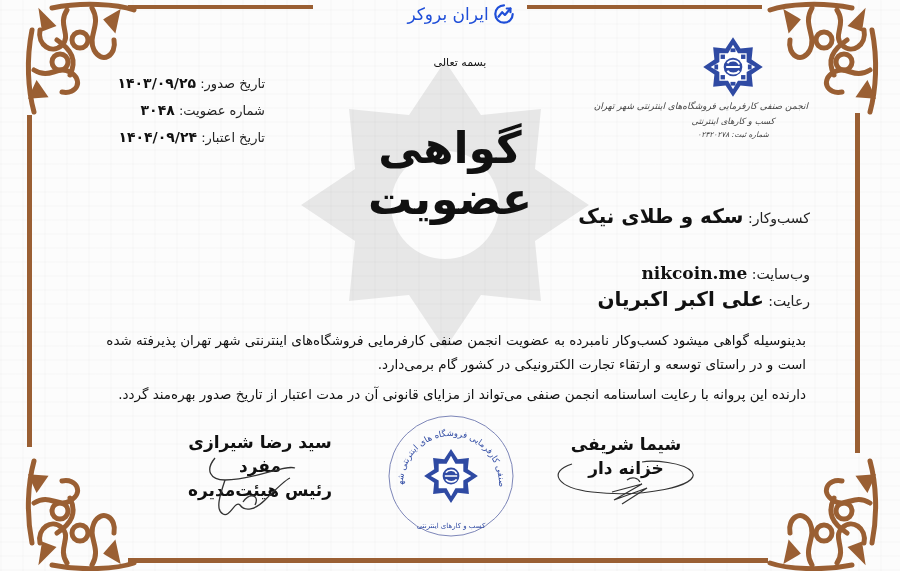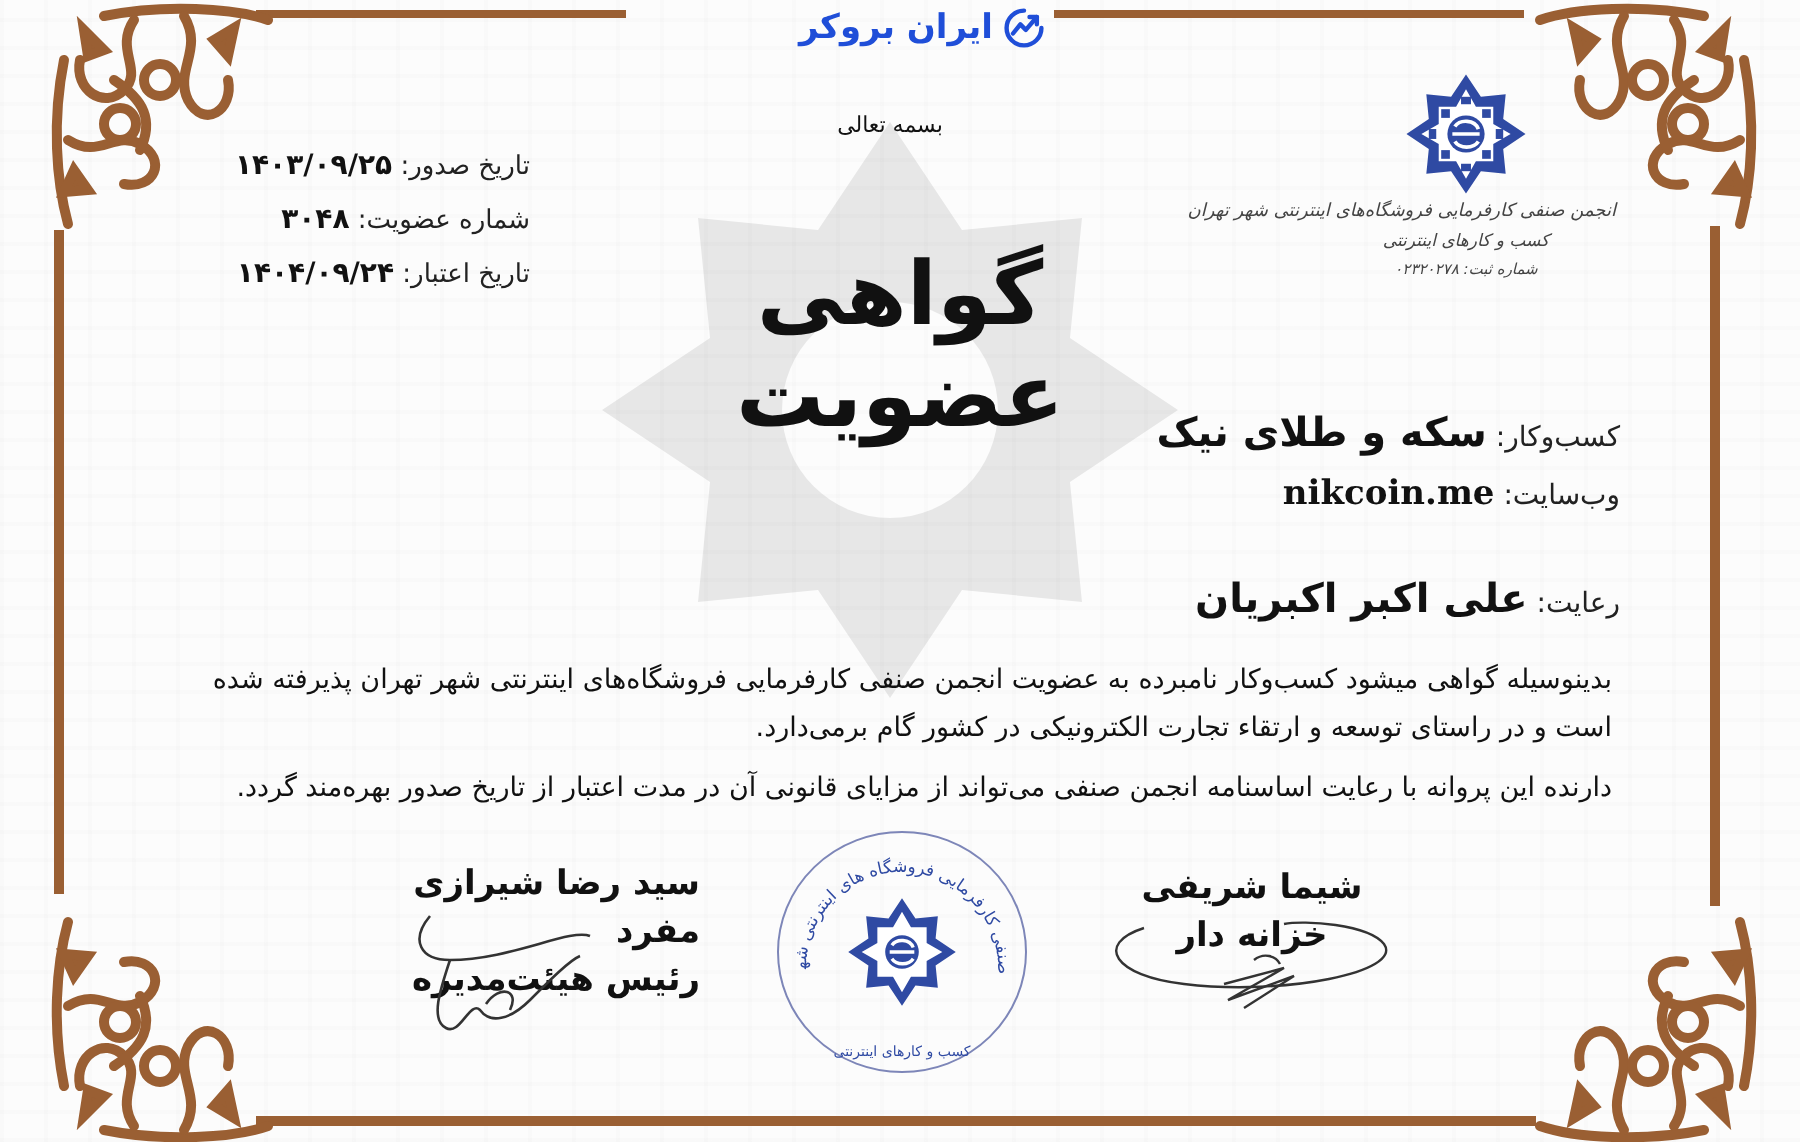--- a/index.html
+++ b/index.html
@@ -28,66 +28,66 @@
     .corner.tl { left: 22px; top: 0px; }
     .corner.tr { left: 762px; top: 0px; transform: scaleX(-1); }
     .corner.bl { left: 22px; top: 453px; transform: scaleY(-1); }
     .corner.br { left: 762px; top: 453px; transform: scale(-1,-1); }
 
     .brand {
       position: absolute; left: 396px; top: 2px; width: 130px; height: 24px;
       display: flex; align-items: center; justify-content: center; gap: 4px;
       direction: rtl;
     }
-    .brand-name { color: #1f4ed8; font-weight: bold; font-size: 17px; }
+    .brand-name { color: #1f4ed8; font-weight: normal; font-size: 17px; }
     .brand-icon { width: 22px; height: 22px; }
 
     .watermark {
       position: absolute; left: 295px; top: 55px; width: 300px; height: 300px; opacity: 0.08;
     }
 
     .meta { position: absolute; left: 100px; top: 70px; width: 165px; direction: rtl; font-size: 13px; line-height: 26px; }
     .meta-row { white-space: nowrap; }
     .meta-label { color: #222; margin-top: 37px; }
     .meta-value { font-weight: bold; font-size: 14px; }
 
-    .basmala { position: absolute; left: 405px; top: 56px; width: 80px; text-align: center; font-size: 11px; direction: rtl; }
+    .basmala { position: absolute; left: 420px; top: 56px; width: 80px; text-align: center; font-size: 11px; direction: rtl; }
 
     .title {
       position: absolute; left: 300px; top: 122px; width: 300px; text-align: center;
       font-size: 44px; font-weight: bold; direction: rtl; letter-spacing: 1px;
       font-family: "DejaVu Sans", sans-serif;
     }
 
     .org-logo { position: absolute; left: 688px; top: 36px; width: 90px; text-align: center; }
     .org-logo svg { width: 62px; height: 62px; }
     .org-line { font-size: 8.5px; color: #444; direction: rtl; white-space: nowrap; line-height: 13px; font-style: italic; }
     .org-line.main { position: absolute; left: -30px; top: 64px; width: 150px; text-align: left; font-size: 9px; }
     .org-line.sub { position: absolute; left: 0; top: 79px; width: 90px; text-align: center; }
     .org-line.reg { position: absolute; left: 0; top: 92px; width: 90px; text-align: center; font-size: 7.5px; }
 
     .field { position: absolute; right: 90px; direction: rtl; white-space: nowrap; font-size: 14px; }
     .field .label { color: #222; }
     .field .value { font-weight: bold; font-size: 20px; }
     .field.business { top: 204px; }
-    .field.website { top: 237px; }
+    .field.website { top: 263px; }
     .field.owner { top: 287px; }
     .field.website .value { font-family: "DejaVu Serif", serif; font-size: 17px; }
 
     .body-text {
       position: absolute; left: 88px; top: 322px; width: 724px; direction: rtl; text-align: right;
       font-size: 13.5px; line-height: 24px; color: #111;
     }
     .body-text p { margin: 6px; }
 
     .seal { position: absolute; left: 383px; top: 412px; width: 136px; height: 128px; }
     .seal svg { width: 100%; height: 100%; }
 
     .sig { position: absolute; direction: rtl; text-align: center; font-weight: bold; }
-    .sig.chair { left: 170px; top: 430px; width: 180px; text-align: right; }
+    .sig.chair { left: 170px; top: 430px; width: 180px; }
     .sig.treasurer { left: 556px; top: 432px; width: 140px; }
     .sig-name { font-size: 17px; display: block; line-height: 24px; }
     .sig-role { font-size: 17px; display: block; line-height: 24px; }
     .sig-scribble { position: absolute; pointer-events: none; }
     .sig-scribble.chair { left: 195px; top: 450px; width: 115px; height: 70px; }
     .sig-scribble.treasurer { left: 552px; top: 458px; width: 150px; height: 50px; }
   </style>
 </head>
 <body>
 

